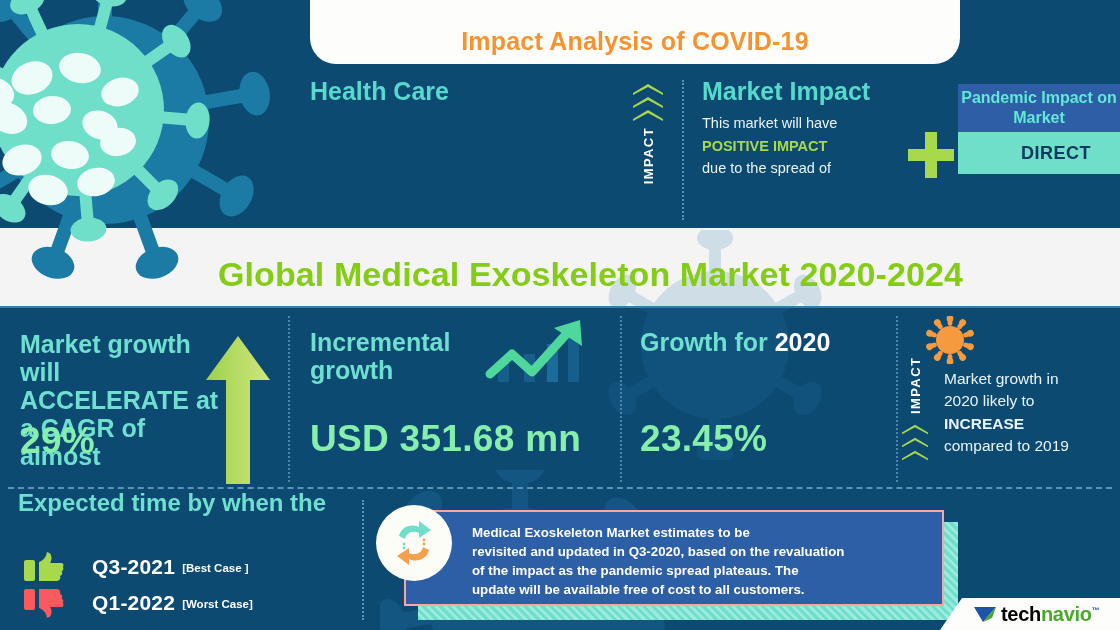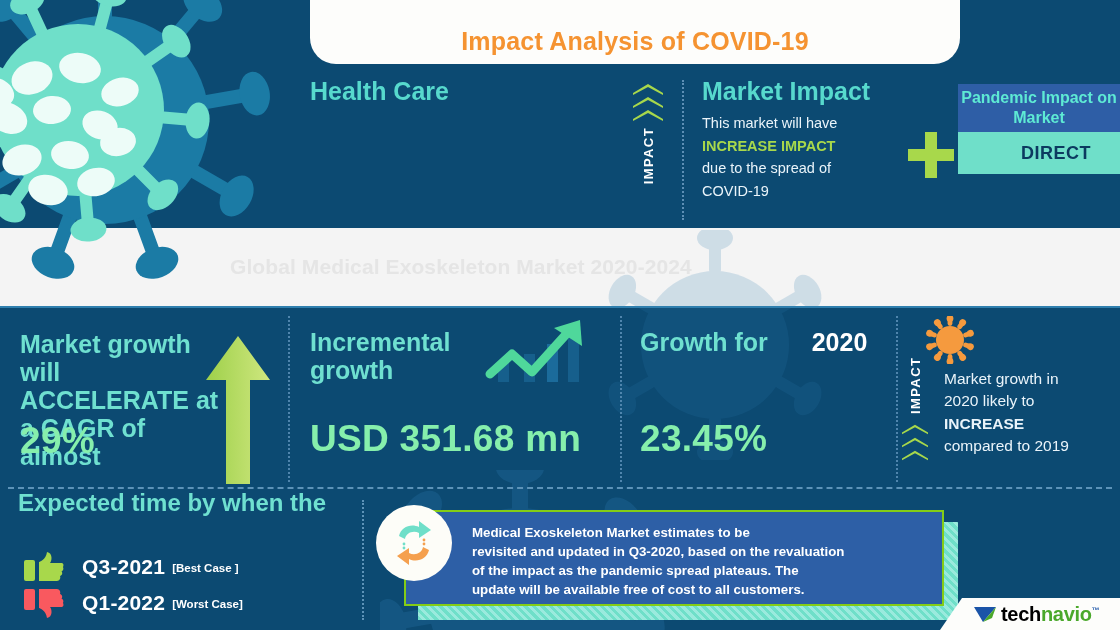--- a/index.html
+++ b/index.html
@@ -40,57 +40,57 @@
   
   .plus{position:absolute;left:908px;top:132px;width:46px;height:46px;}
   .pi-box{position:absolute;left:958px;top:84px;width:162px;height:48px;background:#2e5ea6;
           display:flex;align-items:center;justify-content:center;text-align:center;}
   .pi-box span{color:#5eead4;font-size:16px;font-weight:bold;line-height:1.25;}
   .pi-direct{position:absolute;left:958px;top:132px;width:196px;height:42px;background:#6fdfc9;
              display:flex;align-items:center;justify-content:center;}
   .pi-direct span{color:#0c3a60;font-size:18px;font-weight:bold;letter-spacing:.5px;}
 
   
-  .big-title{position:absolute;left:230px;top:255px;color:#e5e5e5;font-size:21px;font-weight:bold;letter-spacing:.1px;}
+  .big-title{position:absolute;left:218px;top:255px;color:#84cc16;font-size:34px;font-weight:bold;letter-spacing:.1px;}
   .band-title-rule{position:absolute;left:0;top:306px;width:1120px;height:2px;background:#2f7fae;}
 
   
   .cell{position:absolute;top:308px;height:182px;box-sizing:border-box;color:#fff;}
   .c1{left:0;width:288px;}
   .c2{left:292px;width:326px;}
   .c3{left:622px;width:274px;}
   .c4{left:900px;width:220px;}
   .cell-head{color:#6fe0d0;font-size:25px;font-weight:bold;line-height:1.12;}
-  .cell-head .w{color:#ffffff;margin-left:37px;}
+  .cell-head .w{color:#ffffff;}
   .cell-sub{color:#eaf4fa;font-size:15.5px;line-height:1.45;}
   .cell-big{color:#86efac;font-size:37px;font-weight:bold;letter-spacing:.3px;}
 
   .dot-v-stat{position:absolute;top:316px;height:166px;width:0;border-left:2px dotted #4f85ad;}
   .dash-h{position:absolute;left:8px;top:487px;width:1104px;height:0;border-top:2px dashed #5d93b8;}
 
   
   .up-arrow{position:absolute;left:206px;top:336px;width:64px;height:148px;}
   .growth-icon{position:absolute;left:484px;top:316px;width:104px;height:66px;}
   .virus-orange{position:absolute;left:926px;top:316px;width:48px;height:48px;}
   .impact-stat{position:absolute;left:898px;top:352px;width:34px;height:130px;}
 
   
   .norm-head{position:absolute;left:18px;top:488px;width:350px;color:#6fe0d0;
              font-size:24px;font-weight:bold;line-height:1.25;}
-  .qrow{position:absolute;left:24px;display:flex;align-items:center;gap:18px;}
+  .qrow{position:absolute;left:24px;display:flex;align-items:center;gap:28px;}
   .q1{top:552px;} .q2{top:588px;}
   .qtxt{color:#fff;font-size:21px;font-weight:bold;letter-spacing:.2px;}
   .qcase{color:#fff;font-size:11.5px;font-weight:bold;margin-left:7px;vertical-align:2px;}
   .dot-v-bottom{position:absolute;left:362px;top:500px;height:120px;width:0;border-left:2px dotted #5d93b8;}
 
   
   .note-shadow{position:absolute;left:418px;top:522px;width:540px;height:98px;
       background:repeating-linear-gradient(45deg,#6fdfc9 0 3px,#9aeadd 3px 6px);}
   .note-box{position:absolute;left:404px;top:510px;width:540px;height:96px;background:#2d5fa6;
-            border:2px solid #84cc16;box-sizing:border-box;padding:12px 14px 0 66px;}
+            border:2px solid #fca5a5;box-sizing:border-box;padding:12px 14px 0 66px;}
   .note-box p{margin:0;color:#fff;font-size:13.3px;font-weight:bold;line-height:1.42;}
   .note-circle{position:absolute;left:376px;top:505px;width:76px;height:76px;border-radius:50%;
                background:#fdfdf8;display:flex;align-items:center;justify-content:center;}
 
   
   .logo-bar{position:absolute;left:940px;top:598px;width:180px;height:32px;background:#fdfdfb;
             clip-path:polygon(22px 0,180px 0,180px 32px,0 32px);
             display:flex;align-items:center;gap:5px;padding-left:34px;box-sizing:border-box;}
   .logo-text{font-size:20px;font-weight:bold;letter-spacing:-.3px;}
   .lt-b{color:#000000;} .lt-g{color:#4aa82a;}
@@ -298,23 +298,22 @@
         <polygon points="15,0 30,9 30,11 15,3 0,11 0,9" fill="#a8d84b"></polygon>
       </svg>
     <div class="vlabel">IMPACT</div>
   </div>
   <div class="dotline-v" style="left:682px;"></div>
 
   <div class="mi-col">
     <div class="col-head">Market Impact</div>
     <div class="col-body">
       <div>This market will have</div>
-      <div class="hl">INCREASE IMPACT</div>
+      <div class="hl">POSITIVE IMPACT</div>
       <div>due to the spread of</div>
-      <div>COVID-19</div>
     </div>
   </div>
 
   <svg class="plus" viewBox="0 0 46 46">
     <rect x="17" y="0" width="12" height="46" fill="#a8d84b"></rect>
     <rect x="0" y="17" width="46" height="12" fill="#a8d84b"></rect>
   </svg>
   <div class="pi-box">
     <span>Pandemic Impact on Market</span>
   </div>

